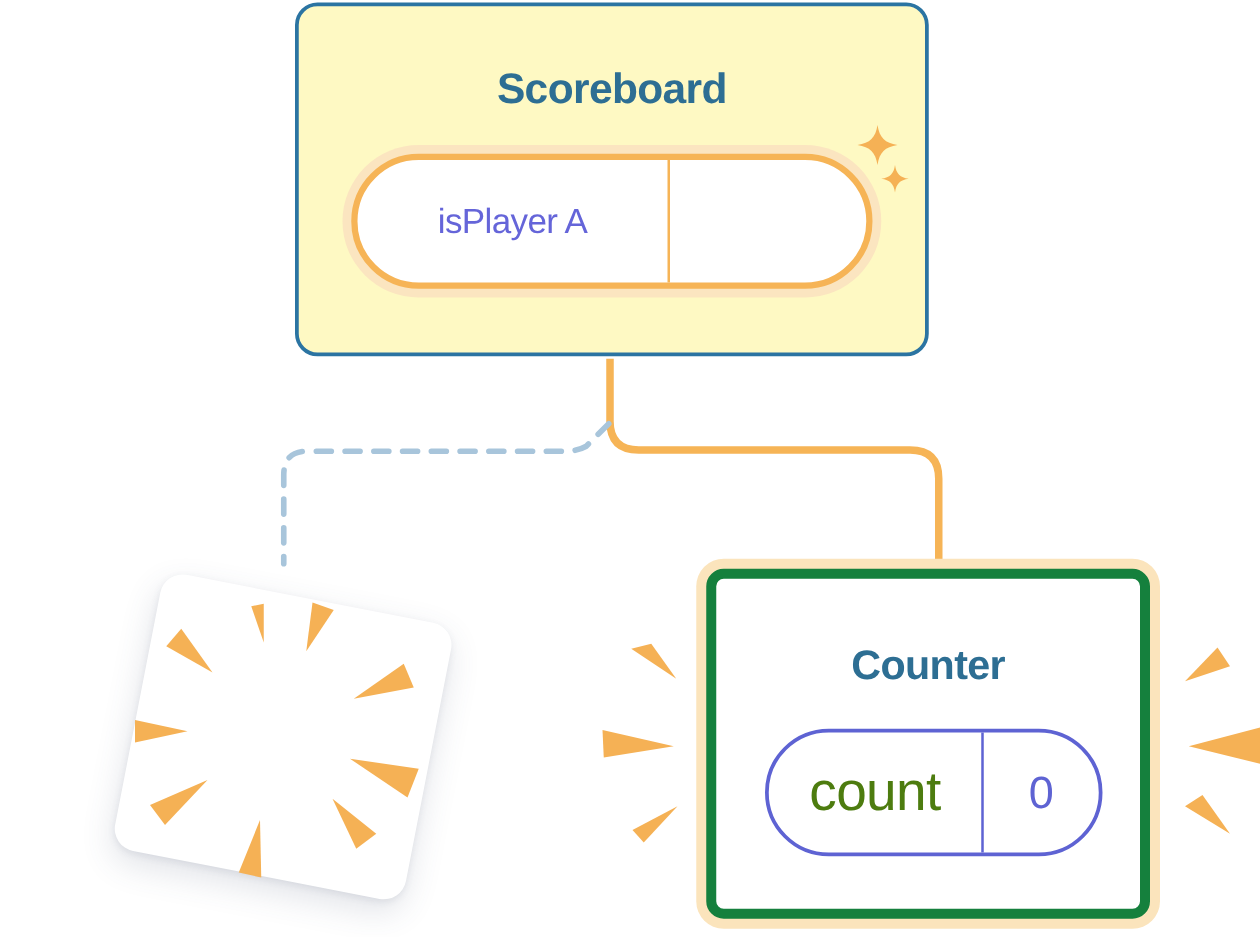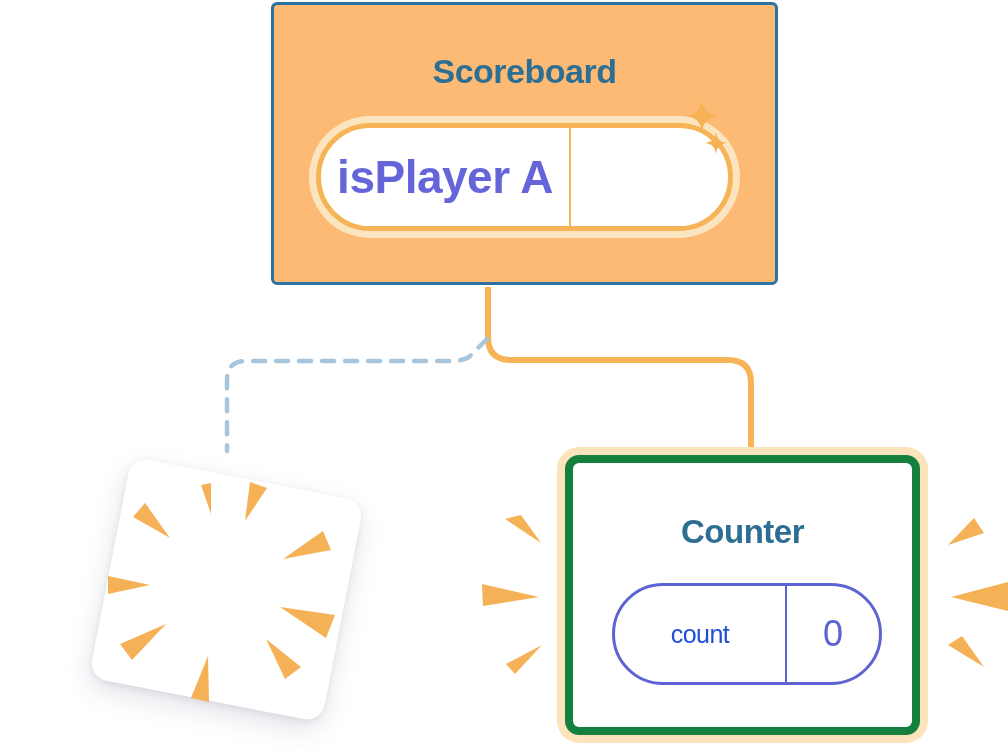--- a/index.html
+++ b/index.html
@@ -7,35 +7,35 @@
     position:relative;width:1008px;height:750px;overflow:hidden;
     font-family:"Liberation Sans", sans-serif;background:#ffffff;
   }
   svg.decor{position:absolute;left:0;top:0;pointer-events:none;}
   #decor-under{z-index:0;}
   #decor-over{z-index:2;}
 
   
   .scoreboard-card{
     position:absolute;left:236px;top:2px;width:501px;height:277px;
-    background:#fdba74;border:3px solid #2B74A2;border-radius:6px;z-index:1;margin-left:35px;
+    background:#fef9c3;border:3px solid #2B74A2;border-radius:18px;z-index:1;
   }
   .card-title{
     position:absolute;left:0;top:47px;width:100%;text-align:center;
     font-size:34px;font-weight:600;letter-spacing:-0.5px;color:#2D6E93;
   }
   .state-pill{
     position:absolute;left:42px;top:118px;width:407px;height:98px;
     border:5px solid #F6B456;border-radius:54px;
     box-shadow:0 0 0 7px #FBE5C0;background:#ffffff;
     display:flex;align-items:stretch;
   }
   .state-pill .seg-label{
     width:248px;display:flex;align-items:center;justify-content:center;
-    font-size:46px;color:#6565D9;letter-spacing:-0.5px;font-weight:bold;
+    font-size:28px;color:#6565D9;letter-spacing:-0.5px;
   }
   .state-pill .seg-divider{width:2px;background:#F6B456;}
   .state-pill .seg-value{
     flex:1;display:flex;align-items:center;justify-content:center;
     font-size:38px;font-weight:700;color:#5E5ED4;letter-spacing:-0.5px;
   }
 
   
   .counter-card{
     position:absolute;left:565px;top:455px;width:339px;height:264px;
@@ -43,21 +43,21 @@
     box-shadow:0 0 0 8px #FBE4BC;z-index:1;
   }
   .counter-card .card-title{top:50px;font-size:33px;}
   .count-pill{
     position:absolute;left:39px;top:120px;width:264px;height:96px;
     border:3px solid #5E63D3;border-radius:51px;background:#ffffff;
     display:flex;align-items:stretch;
   }
   .count-pill .seg-label{
     width:170px;display:flex;align-items:center;justify-content:center;
-    font-size:25px;color:#1d4ed8;letter-spacing:-0.5px;
+    font-size:44px;color:#4d7c0f;letter-spacing:-0.5px;
   }
   .count-pill .seg-divider{width:2px;background:#5E63D3;}
   .count-pill .seg-value{
     flex:1;display:flex;align-items:center;justify-content:center;
     font-size:36px;color:#5E63D3;
   }
 
   
   .destroyed-card{
     position:absolute;left:108px;top:477px;width:237px;height:225px;

